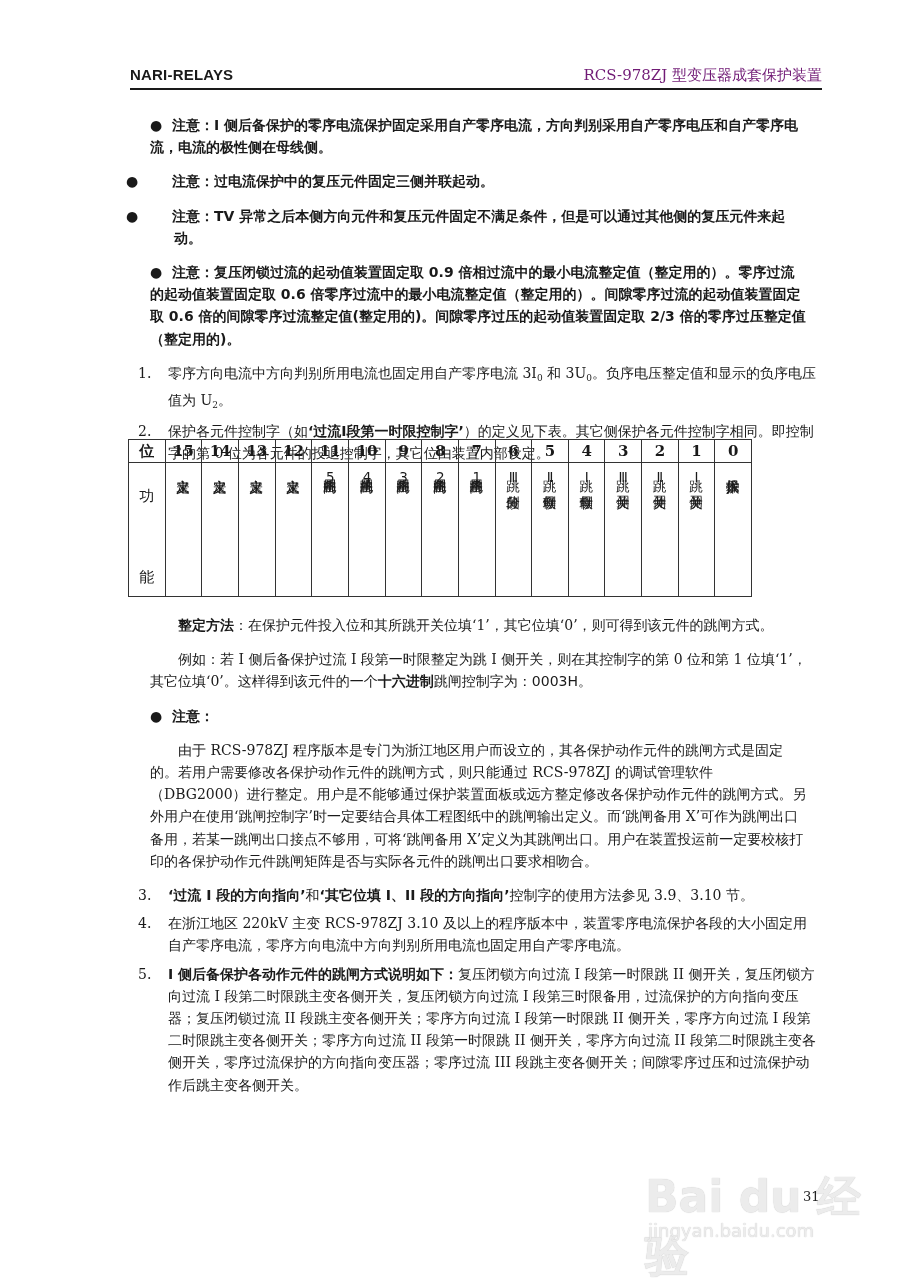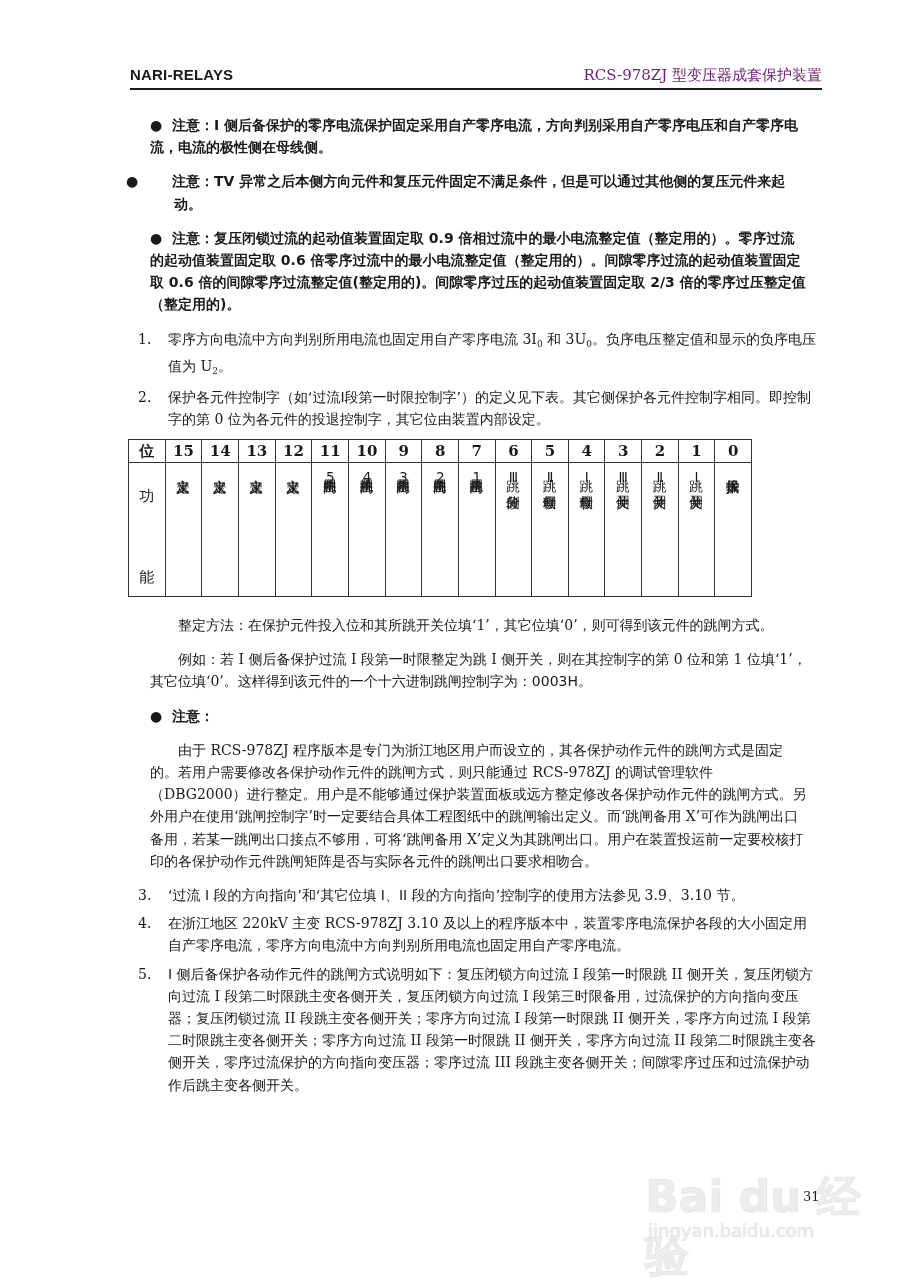--- a/index.html
+++ b/index.html
@@ -18,21 +18,21 @@
       font-family: "Liberation Sans", "DejaVu Sans", sans-serif;
       font-weight: bold; font-size: 15px; letter-spacing: 0.2px;
     }
     .header-right {
       position: absolute; right: 0; top: 0; font-size: 15px; color: #701a75;
     }
     .body-text {
       position: absolute; left: 138px; top: 102px; width: 682px;
       font-size: 14px; line-height: 22.2px;
     }
-    .bold { font-weight: normal; font-family: "DejaVu Sans", "Liberation Sans", sans-serif; }
+    .bold { font-weight: bold; font-family: "DejaVu Sans", "Liberation Sans", sans-serif; }
     .note { font-weight: bold; font-family: "DejaVu Sans", sans-serif; }
     .note .bullet { display: inline-block; width: 22px; }
     .note.hang { padding-left: 24px; text-indent: -24px; }
     .note.flush { padding-left: 0; }
     .num-item { position: relative; padding-left: 30px; }
     .num-item .num { position: absolute; left: 0; top: 0; width: 30px; }
     .indent { text-indent: 28px; }
     p { margin: 12px; }
     .mt4 { margin-top: 4px; }
     .mt6 { margin-top: 6px; }
@@ -77,20 +77,23 @@
 <div class="page">
 
   <div class="header">
     <span class="header-left">NARI-RELAYS</span>
     <span class="header-right">RCS-978ZJ 型变压器成套保护装置</span>
   </div>
 
   <div class="body-text">
     <p class="note flush">
       <span class="bullet">●</span><span>注意：I 侧后备保护的零序电流保护固定采用自产零序电流，方向判别采用自产零序电压和自产零序电流，电流的极性侧在母线侧。</span>
+    </p>
+    <p class="note hang mt4">
+      <span class="bullet">●</span><span>注意：过电流保护中的复压元件固定三侧并联起动。</span>
     </p>
     <p class="note hang mt4">
       <span class="bullet">●</span><span>注意：TV 异常之后本侧方向元件和复压元件固定不满足条件，但是可以通过其他侧的复压元件来起动。</span>
     </p>
     <p class="note flush mt4">
       <span class="bullet">●</span><span>注意：复压闭锁过流的起动值装置固定取 0.9 倍相过流中的最小电流整定值（整定用的）。零序过流的起动值装置固定取 0.6 倍零序过流中的最小电流整定值（整定用的）。间隙零序过流的起动值装置固定取 0.6 倍的间隙零序过流整定值(整定用的)。间隙零序过压的起动值装置固定取 2/3 倍的零序过压整定值（整定用的)。</span>
     </p>
 
     <div class="num-item mt4">
       <span class="num">1.</span>

